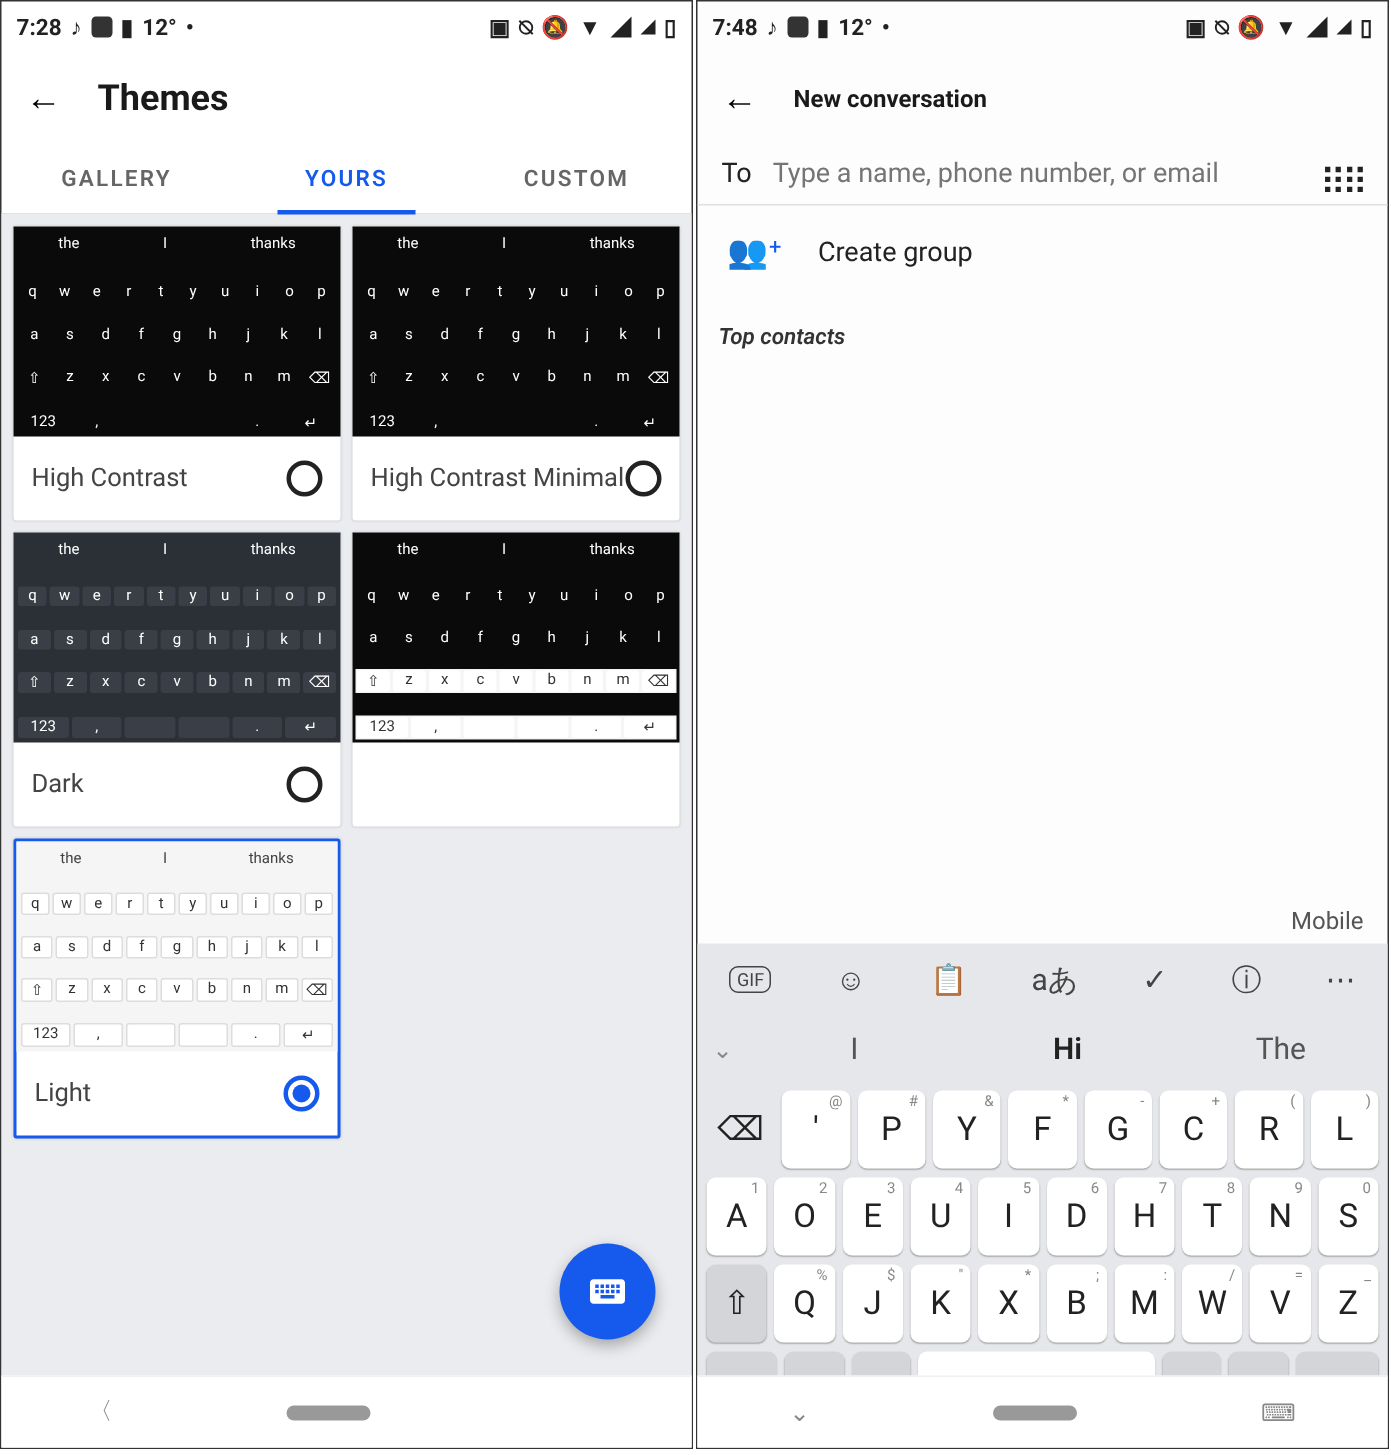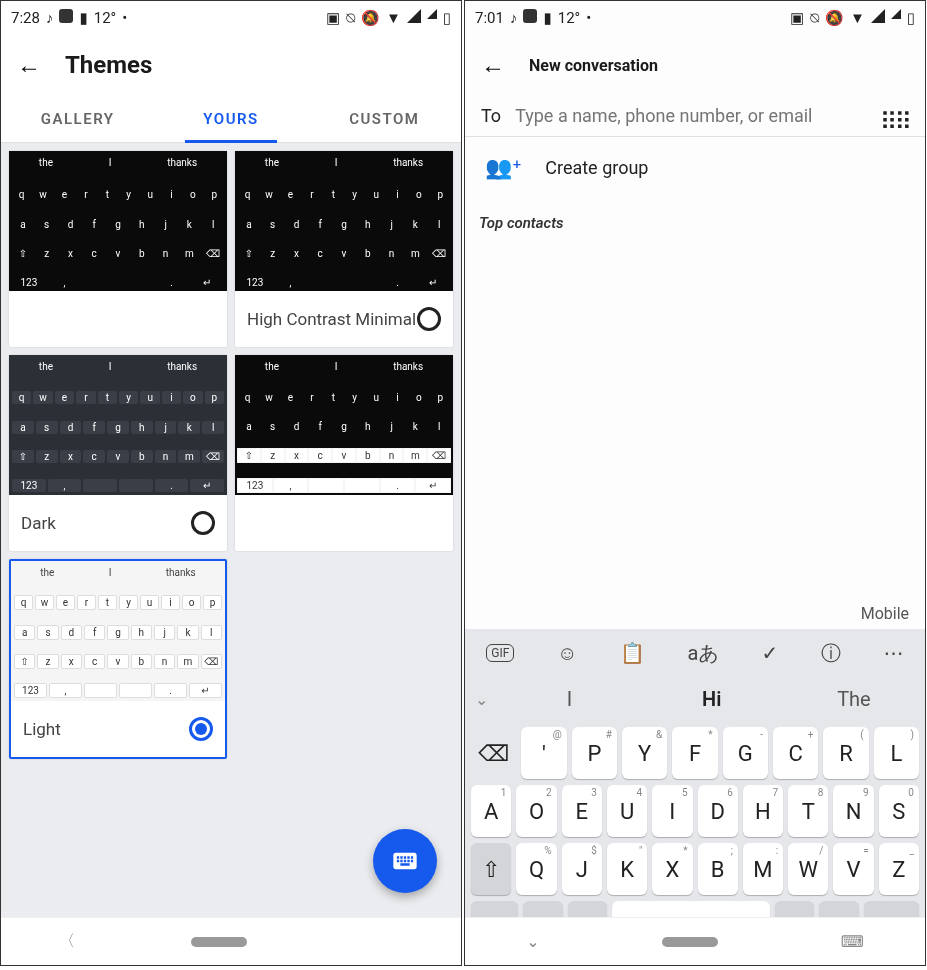--- a/index.html
+++ b/index.html
@@ -1,20 +1,20 @@
 <!DOCTYPE html>
 <html><head>
 <meta charset="utf-8">
 <style>
   *{box-sizing:border-box;margin:0;padding:0;font-family:Roboto,Arial,sans-serif;}
   body{background:#fff;display:flex;gap:2px;width:927px;height:970px;overflow:hidden;}
   .phone{width:462px;height:966px;border:1px solid #333;position:relative;display:flex;flex-direction:column;background:#fff;}
   .phone.right{background:#fdfdfd;}
   .statusbar{height:34px;display:flex;justify-content:space-between;align-items:center;padding:0 10px;font-size:15px;color:#222;}
-  .sb-left,.sb-right{display:flex;gap:6px;}
+  .sb-left,.sb-right{display:flex;align-items:center;gap:6px;font-weight:bold;}
   .sb-right span,.sb-left span{display:inline-flex;align-items:center;}
   .appbar{height:60px;display:flex;align-items:center;padding:0 16px;gap:24px;}
   .appbar .title{font-size:24px;font-weight:700;color:#1a1a1a;}
   .tabs{height:48px;display:flex;border-bottom:1px solid #e0e0e0;}
   .tab{flex:1;display:flex;align-items:center;justify-content:center;font-size:15px;letter-spacing:1.5px;color:#666;font-weight:600;position:relative;}
   .tab.active{color:#1559ed;}
   .tab.active::after{content:"";position:absolute;bottom:-1px;left:20%;right:20%;height:3px;background:#1559ed;}
   .theme-grid{flex:1;padding:8px;display:grid;grid-template-columns:1fr 1fr;gap:8px;background:#ebecef;overflow:hidden;align-content:start;}
   .theme-card{background:#fff;border-radius:2px;display:flex;flex-direction:column;box-shadow:0 0 2px rgba(0,0,0,.15);}
   .theme-card.selected{border:2px solid #1559ed;}
@@ -142,20 +142,24 @@
           </div>
           <div class="krow">
             <span>123</span>
             <span>,</span>
             <span></span>
             <span></span>
             <span>.</span>
             <span>↵</span>
           </div>
         </div>
+        <div class="theme-label">
+          <span class="name">High Contrast</span>
+          <span class="radio"></span>
+        </div>
       </div>
       <div class="theme-card">
         <div class="kb-preview">
           <div class="sugg">
             <span>the</span>
             <span>I</span>
             <span>thanks</span>
           </div>
           <div class="krow">
             <span>q</span>
@@ -377,21 +381,21 @@
   <div class="navbar">
     <span class="chev">〈</span>
     <span class="pill"></span>
     <span style="width:40px"></span>
   </div>
 </div>
 
 <div class="phone right">
   <div class="statusbar">
     <div class="sb-left">
-      <span>7:01</span>
+      <span>7:48</span>
       <span>♪</span>
       <span style="width:14px;height:14px;background:#333;border-radius:3px;"></span>
       <span>▮</span>
       <span>12°</span>
       <span>•</span>
     </div>
     <div class="sb-right">
       <span>▣</span>
       <span>⍉</span>
       <span>🔕</span>

